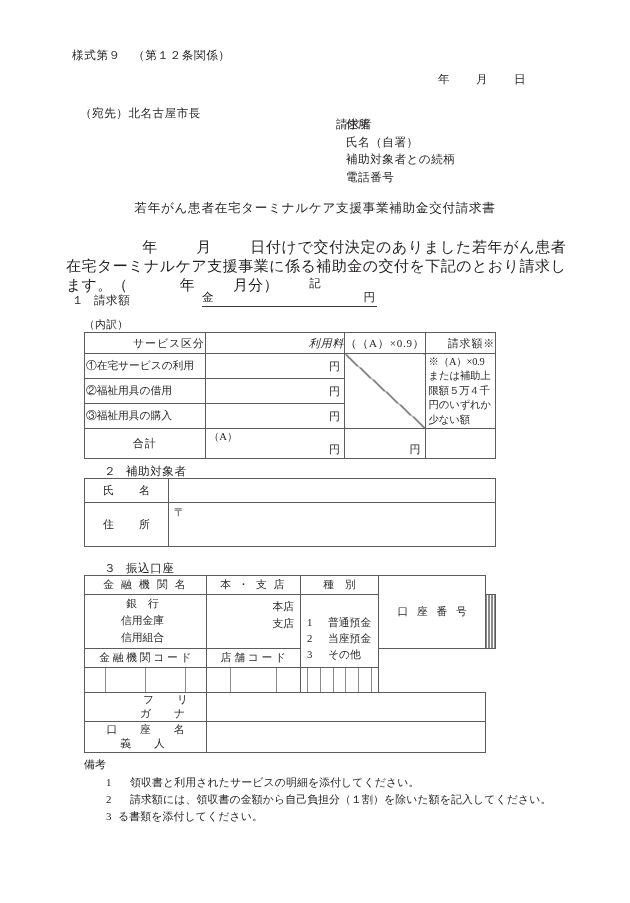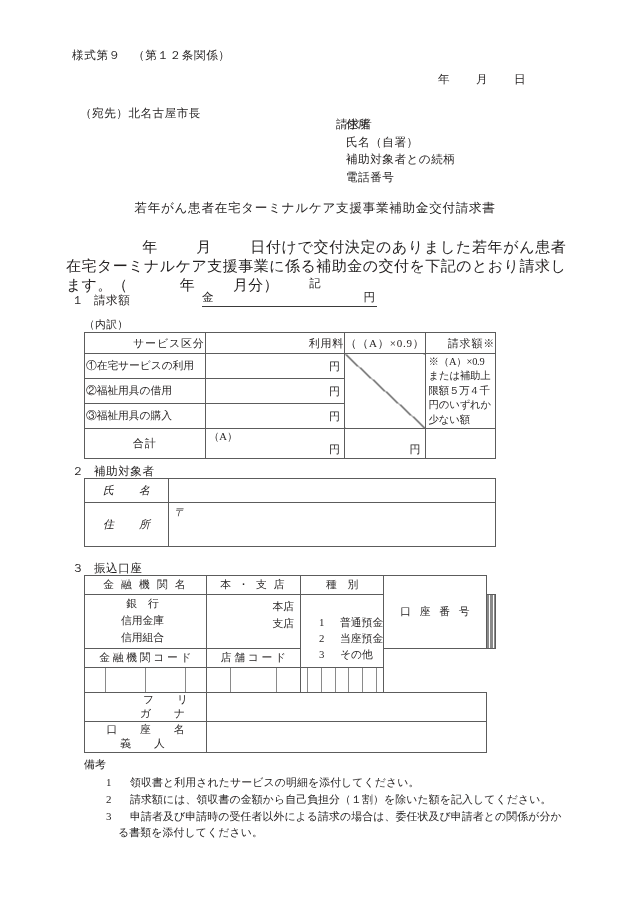--- a/index.html
+++ b/index.html
@@ -63,21 +63,21 @@
   .intro .gap-y2 { display: inline-block; width: 52px; }
   .intro .gap-m2 { display: inline-block; width: 38px; }
 
   .ki {
     position: absolute; left: 0; top: 276px; width: 630px;
     text-align: center; font-size: 11.4px;
   }
 
   
   .sec {
-    position: absolute; font-size: 11.6px; letter-spacing: .5px; white-space: nowrap;
+    position: absolute; font-size: 11.6px; letter-spacing: .5px; white-space: nowrap; margin-left: 32px;
   }
   .sec .num { display: inline-block; width: 22px; }
 
   .amount-row {
     position: absolute; left: 72px; top: 291px;
     font-size: 11.6px; white-space: nowrap;
   }
   .amount-row .num { display: inline-block; width: 22px; }
   .amount-row .lab { display: inline-block; width: 108px; letter-spacing: .5px; }
   .amount-row .money {
@@ -103,21 +103,21 @@
   table.frm td, table.frm th {
     border: 1px solid #5c5c5c;
     padding: 0; font-weight: normal;
     vertical-align: middle;
   }
   .sp2 { letter-spacing: 2.2px; }
 
   
   #tbl-breakdown { left: 84px; top: 332px; width: 412px; }
   #tbl-breakdown .c1 { width: 122px; }
-  #tbl-breakdown .c2 { width: 155px; }
+  #tbl-breakdown .c2 { width: 155px; font-style: italic; }
   #tbl-breakdown .c3 { width: 85px; }
   #tbl-breakdown .c4 { width: 75px; }
   #tbl-breakdown .hd { height: 21px; text-align: right; letter-spacing: .8px; }
   #tbl-breakdown .svc { height: 22px; padding-left: 1px; font-size: 10.8px; letter-spacing: -.1px; white-space: nowrap;}
   #tbl-breakdown .yen-cell { height: 22px; text-align: right; padding-right: 4px; }
   #tbl-breakdown .note-cell {
     font-size: 10.4px; line-height: 14.4px; padding: 1px 2px 1px 3px;
     vertical-align: top; letter-spacing: -.2px;
   }
   #tbl-breakdown .diag {
@@ -125,21 +125,21 @@
     background-image: linear-gradient(to top right, transparent 49.4%, #5c5c5c 49.4%, #5c5c5c 50.6%, transparent 50.6%);
   }
   #tbl-breakdown .total-lab { height: 30px; text-align: center; letter-spacing: 1px; }
   #tbl-breakdown .total-a { height: 30px; position: relative; }
   #tbl-breakdown .total-a .aa { position: absolute; left: 3px; top: 1px; font-size: 10.6px; }
   #tbl-breakdown .total-a .en { position: absolute; right: 4px; bottom: 1px; }
   #tbl-breakdown .total-yen { height: 30px; position: relative; }
   #tbl-breakdown .total-yen .en { position: absolute; right: 4px; bottom: 1px; }
 
   
-  #tbl-person { left: 84px; top: 478px; width: 412px; font-style: italic; }
+  #tbl-person { left: 84px; top: 478px; width: 412px; }
   #tbl-person .lab {
     width: 84px; text-align: center; letter-spacing: 7px;
     text-indent: 7px; font-size: 11px;
   }
   #tbl-person .r1 { height: 24px; }
   #tbl-person .r2 { height: 44px; }
   #tbl-person .zip { vertical-align: top; padding: 2px 0 0 5px; font-size: 11px; }
 
   
   #tbl-bank { left: 84px; top: 575px; width: 412px; }
@@ -150,21 +150,21 @@
   #tbl-bank .w3 { width: 78px; }
   #tbl-bank .bankkinds {
     height: 54px; text-align: center; padding-right: 6px;
     line-height: 17px; vertical-align: top; padding-top: 0;
   }
   #tbl-bank .branch {
     height: 54px; text-align: right; padding-right: 6px;
     line-height: 17px; vertical-align: top; padding-top: 3px;
   }
   #tbl-bank .kinds {
-    vertical-align: bottom; padding: 0 0 5px 18px; line-height: 16px;
+    vertical-align: bottom; padding: 0 0 5px 6px; line-height: 16px;
   }
   #tbl-bank .kinds .k { display: block; white-space: nowrap; }
   #tbl-bank .kinds .n { display: inline-block; width: 21px; }
   #tbl-bank .acctno-hd { text-align: center; letter-spacing: 3px; text-indent: 3px; }
   #tbl-bank .codehd { height: 19px; text-align: center; }
   #tbl-bank .cells { height: 25px; padding: 0; }
   #tbl-bank table.inner { border-collapse: collapse; width: 100%; height: 100%; }
   #tbl-bank table.inner td { border: 1px solid #8a8a8a; border-top: none; border-bottom: none; }
   #tbl-bank table.inner td:first-child { border-left: none; }
   #tbl-bank table.inner td:last-child { border-right: none; }
@@ -376,19 +376,18 @@
       <li>
         <span class="n">1</span>
         <span class="cont">領収書と利用されたサービスの明細を添付してください。</span>
       </li>
       <li>
         <span class="n">2</span>
         <span class="cont">請求額には、領収書の金額から自己負担分（１割）を除いた額を記入してください。</span>
       </li>
       <li>
         <span class="n">3</span>
-        <span class="cont">申請者及び申請時の受任者以外による請求の場合は、委任状及び申請者との関係が分か</span>
         <span class="cont2">る書類を添付してください。</span>
       </li>
     </ol>
   </div>
 
 </div>
 
 </body></html>

